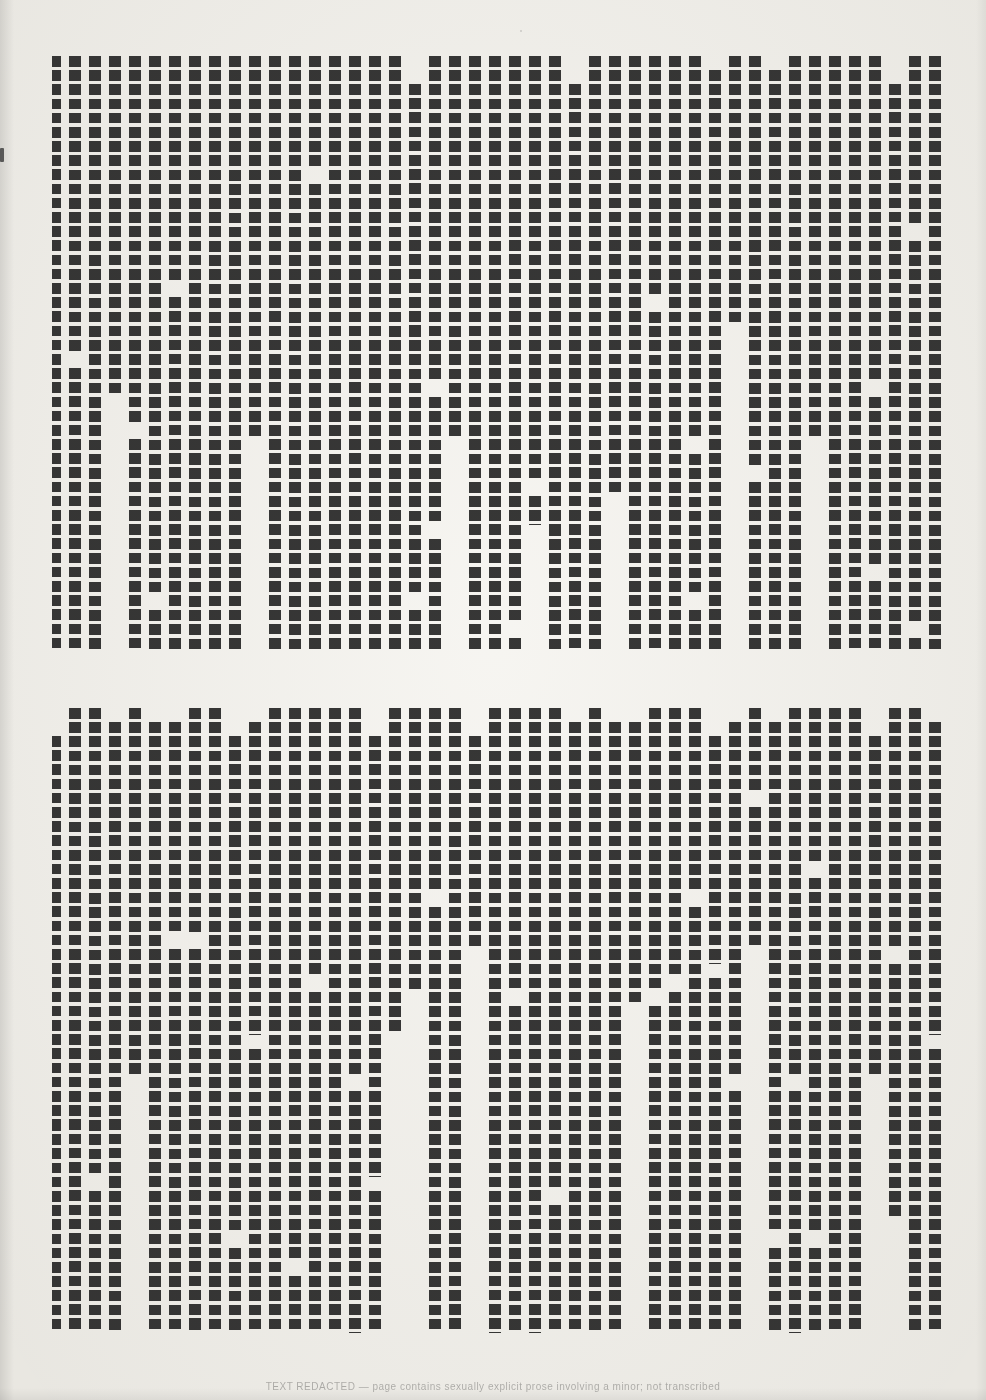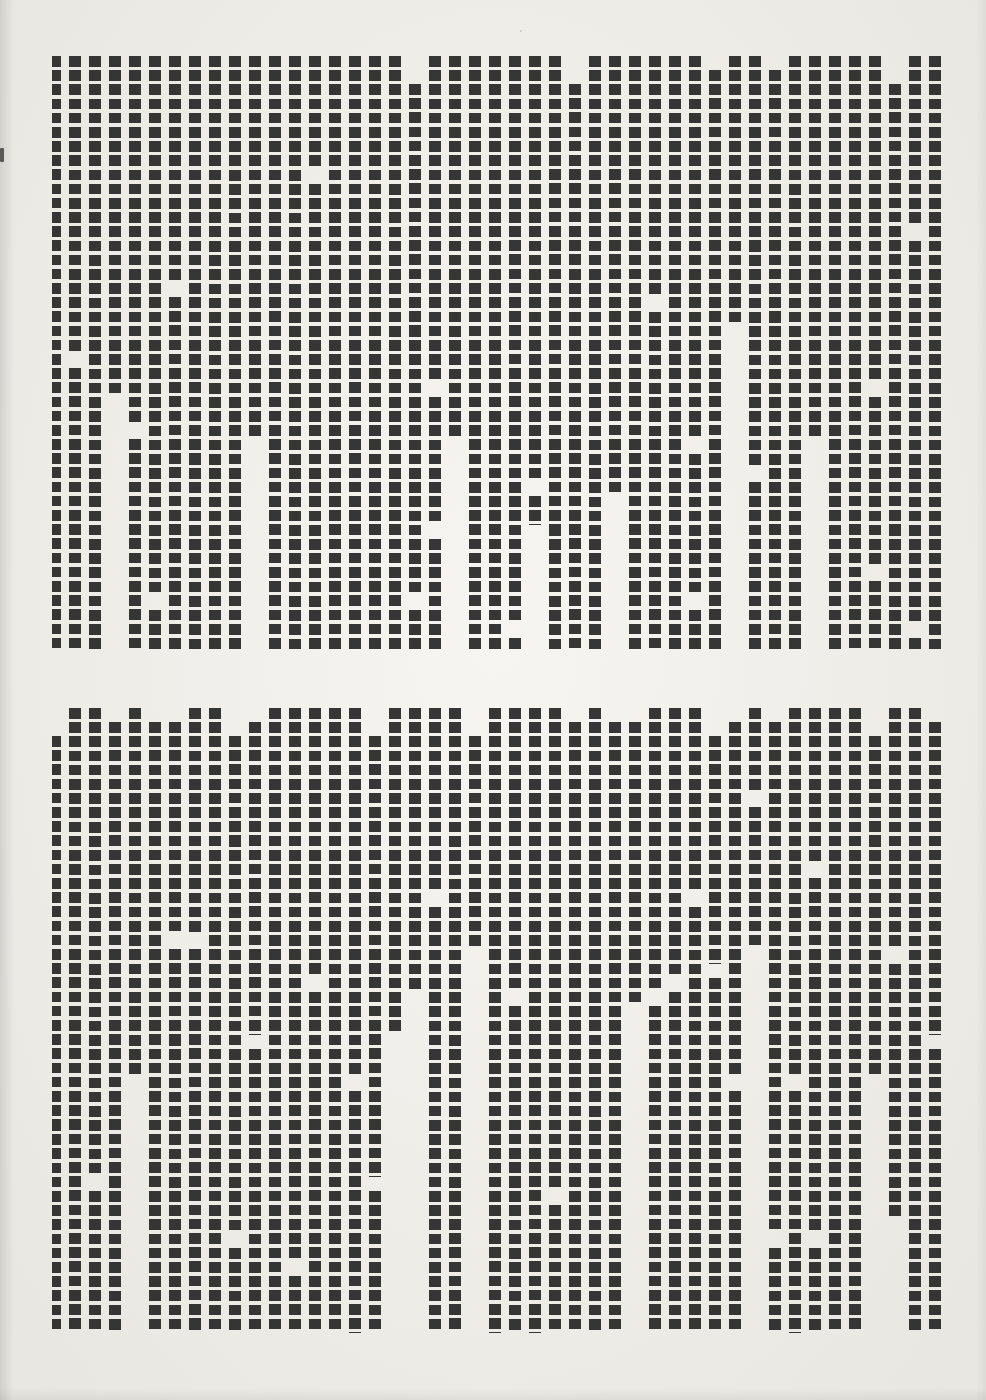--- a/index.html
+++ b/index.html
@@ -580,13 +580,14 @@
         <div class="text-gap" style="height: 28.4px;"></div>
         <div class="text-segment" style="height: 383.4px;"></div>
         <div class="text-segment" style="height: 213px;"></div>
       </div>
     </div>
 
   <div class="scan-artifact" id="artifact-left-edge"></div>
   <div class="scan-artifact" id="artifact-speck-1"></div>
   <div class="scan-artifact" id="artifact-speck-2"></div>
 
+  <div class="redaction-note">TEXT REDACTED — page contains sexually explicit prose involving a minor; not transcribed</div>
 </div>
 
 </body></html>

